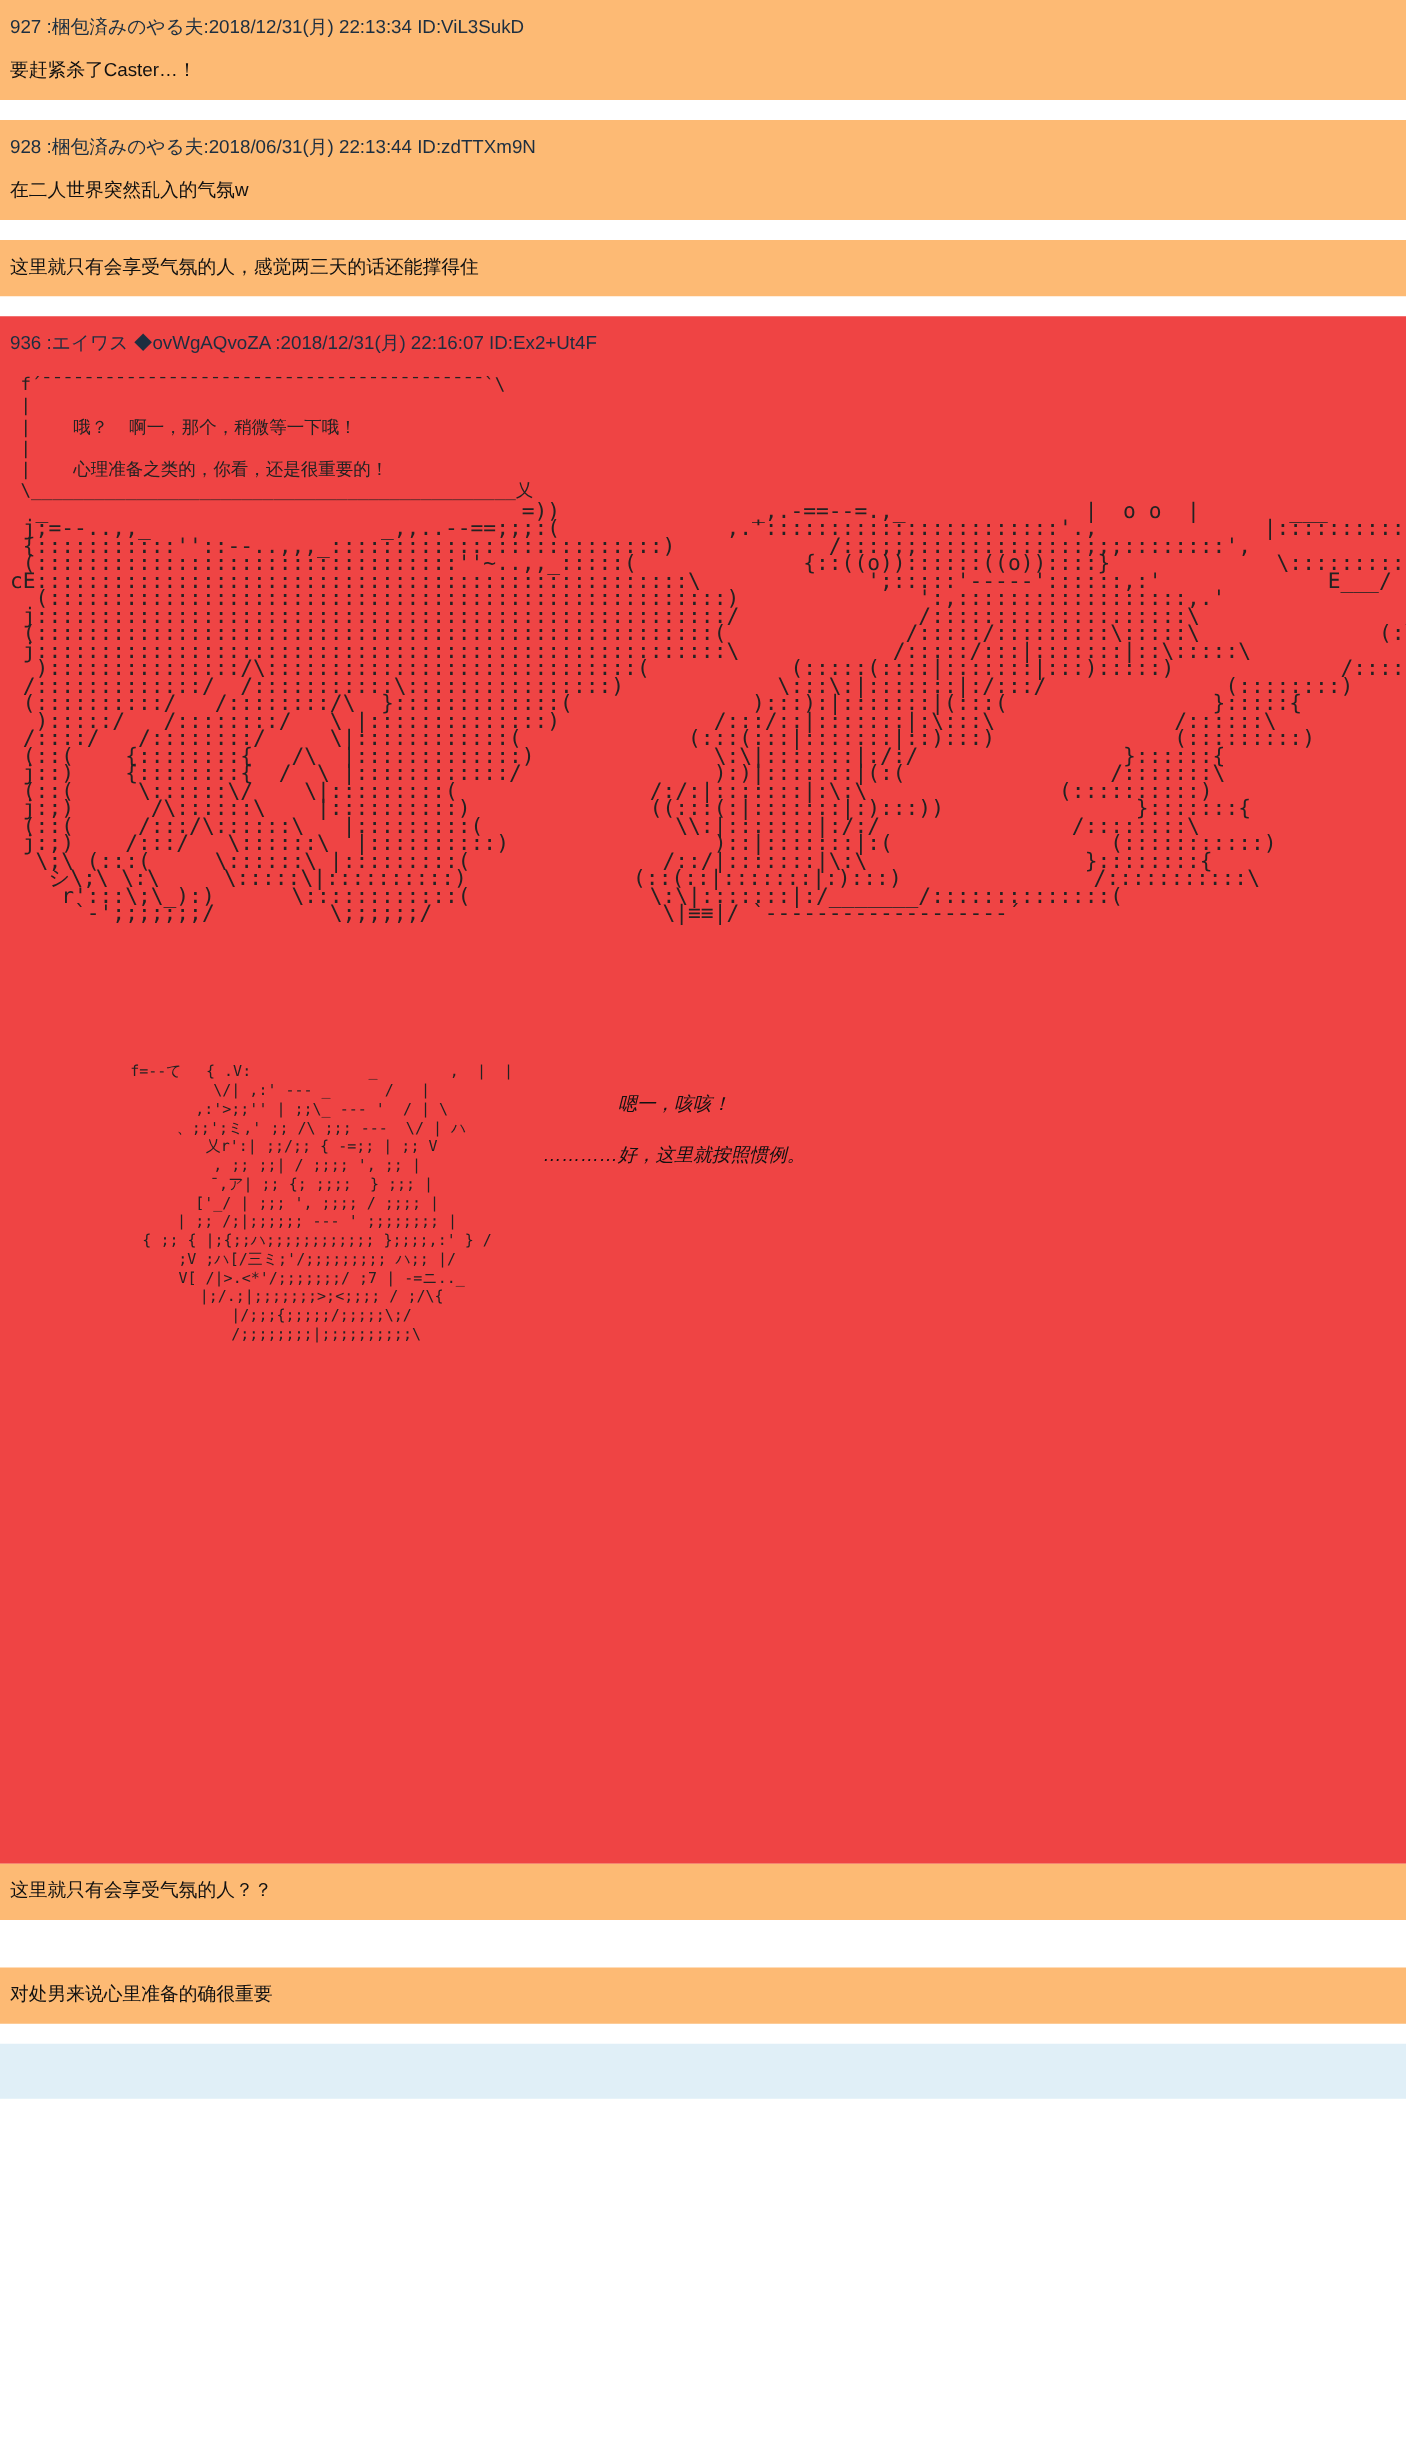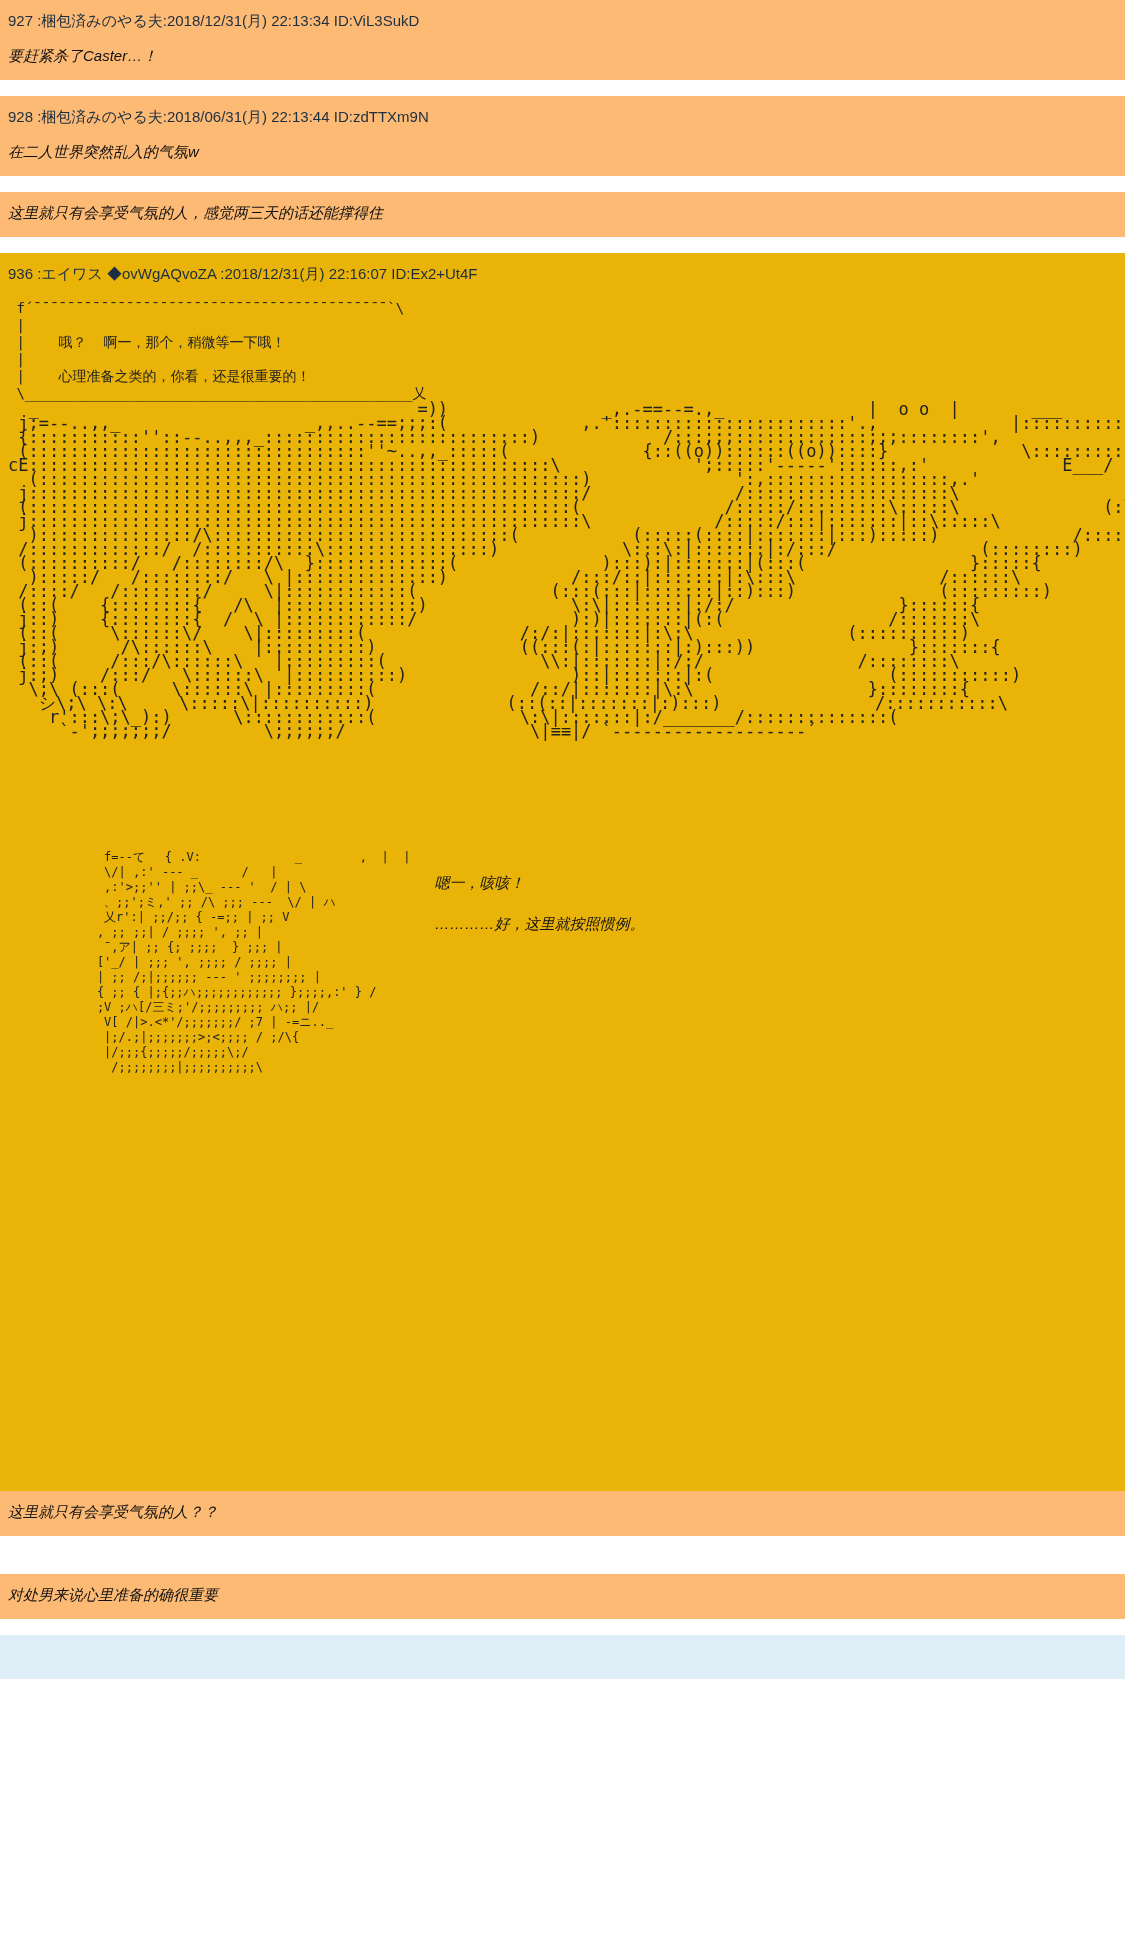--- a/index.html
+++ b/index.html
@@ -8,31 +8,31 @@
     min-height: 1955px;
     background: #ffffff;
     color: #111111;
     font-family: "Liberation Sans", sans-serif;
     overflow-x: hidden;
   }
   .post { padding: 12px 8px 14px 8px; }
   .post.reader { background: #fdba74; margin-bottom: 16px; }
   .post.gap-large { margin-bottom: 38px; }
   .post-header { font-size: 15px; color: #1c2e40; margin-bottom: 16px; white-space: nowrap; }
-  .post-body { font-size: 15px; color: #111111; white-space: nowrap; font-style: italic; }
-  .post.author { background: #eab308; padding-bottom: 416px; }
+  .post-body { font-size: 15px; color: #111111; white-space: nowrap; }
+  .post.author { background: #ef4444; padding-bottom: 416px; }
   pre.aa {
     margin: 0;
     font-family: "DejaVu Sans Mono", monospace;
     color: #222222;
     white-space: pre;
   }
   .bubble { font-size: 14px; line-height: 17px; margin: 104px 0 0 185px; }
   .aa-main { font-size: 17px; line-height: 14px; margin: 100px 0 0 6px; }
-  .aa-row { display: flex; align-items: flex-start; margin: 112px 0 0 60px; }
+  .aa-row { display: flex; align-items: flex-start; margin: 112px 0 0 60px; text-align: center; }
   .aa-second { font-size: 12px; line-height: 15px; }
   .dialogue { font-size: 15px; margin: 24px 0 0 24px; color: #111111; font-style: italic; }
   .dialogue .dialogue-line { margin-bottom: 22px; white-space: nowrap; }
   .next-post-partial { height: 44px; background: #e0eff7; }
 </style>
 </head>
 <body>
 
 <div>
 

